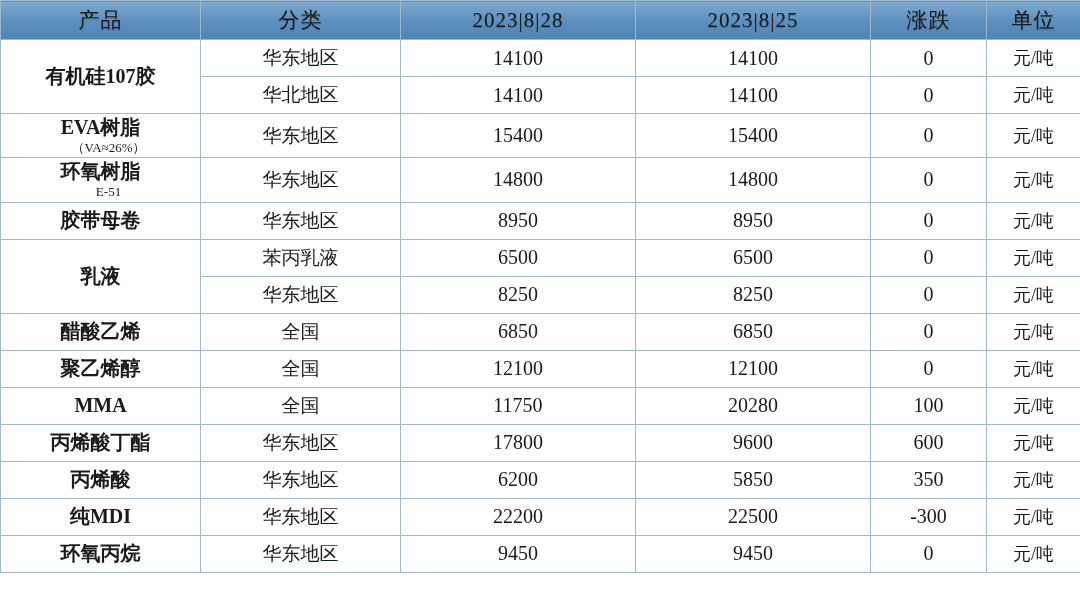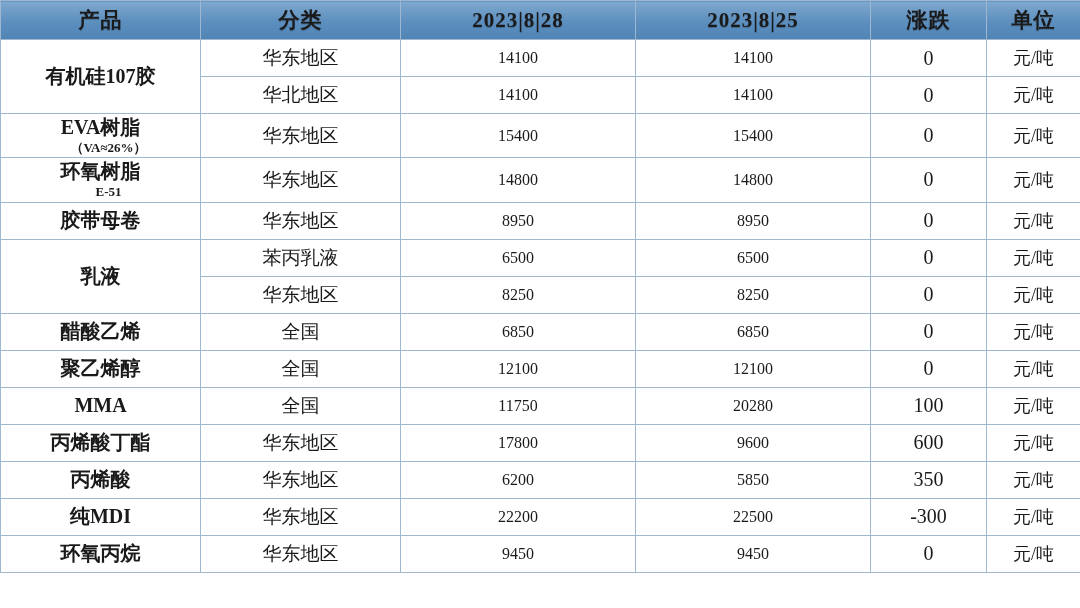--- a/index.html
+++ b/index.html
@@ -28,45 +28,45 @@
   table.price-table th,
   table.price-table td {
     border: 1px solid #9fb8cf;
     text-align: center;
     vertical-align: middle;
     color: #1a1a1a;
   }
   thead th {
     background: linear-gradient(180deg, #7fa9cf 0%, #5e90bf 50%, #4f84b6 100%);
     color: #ffffff;
-    font-weight: bold;
+    font-weight: normal;
     font-size: 21px;
     height: 36px;
     letter-spacing: 1px;
     border: 1px solid #4a7ba8;
     text-shadow: 0 1px 1px rgba(0,0,0,0.25);
   }
   tbody td {
     font-size: 19px;
     height: 34px;
     background: #ffffff;
   }
   td.product-cell {
     font-weight: bold;
     font-size: 20px;
     line-height: 1.25;
   }
   td.product-cell .sub {
     display: block;
     font-size: 13px;
-    font-weight: bold;
+    font-weight: normal;
     padding-left: 16px;
   }
   td.category-cell { font-size: 19px; margin-top: 35px; }
-  td.value-cell { font-size: 16px; }
+  td.value-cell { font-size: 20px; }
   td.unit-cell { font-size: 18px; font-family: Liberation Serif, serif; }
   td.change-cell { font-size: 20px; }
   .chg-up { color: #e8120c; }
   .chg-down { color: #11a04a; }
   .chg-flat { color: #1a1a1a; }
 </style>
 </head>
 <body>
 
 <table class="price-table">

